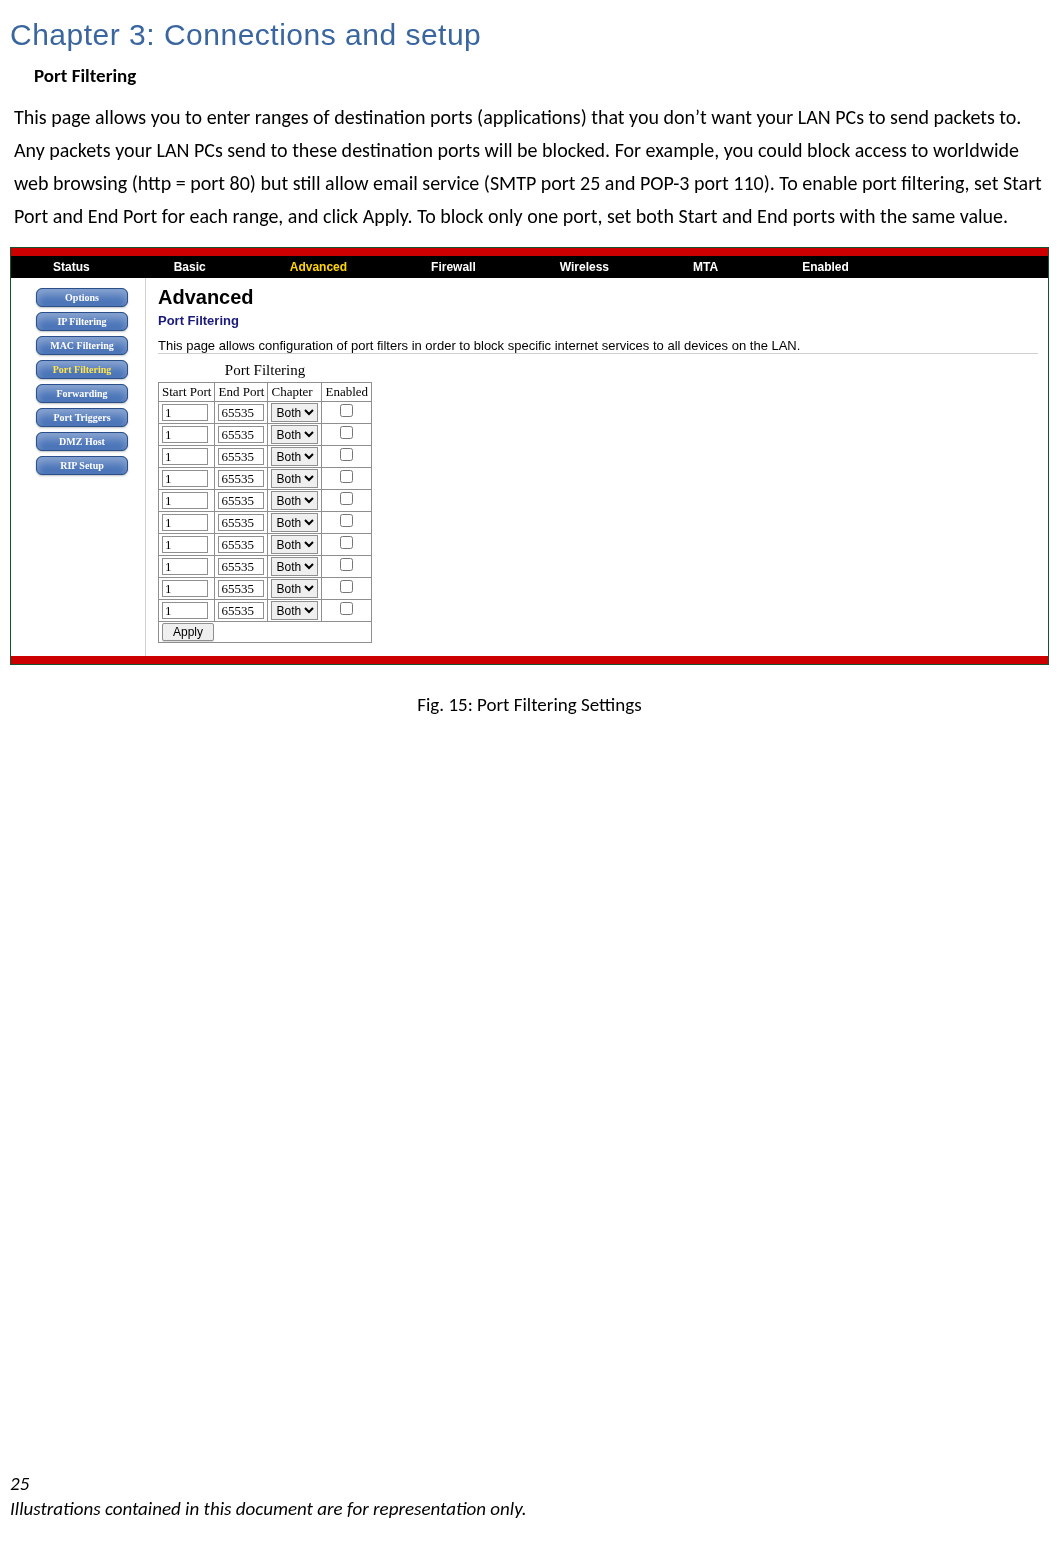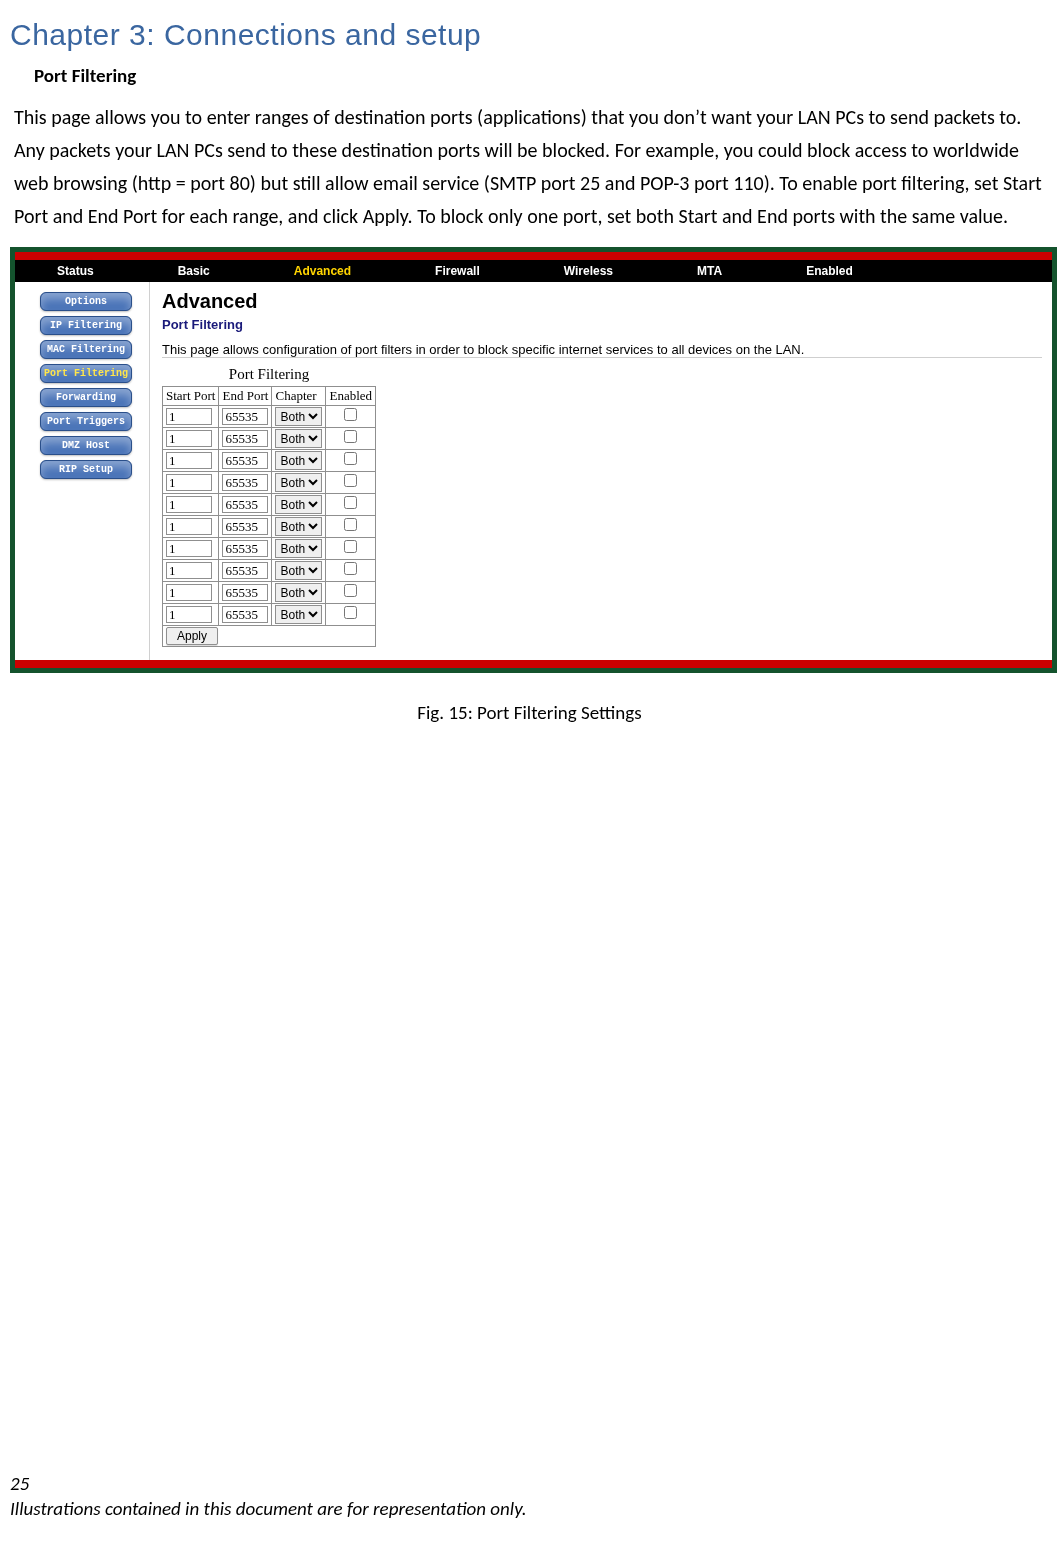--- a/index.html
+++ b/index.html
@@ -1,28 +1,28 @@
 <!DOCTYPE html>
 <html><head>
 <meta charset="utf-8">
 <style>
   html, body { margin:0; padding:0; background:#fff; color:#000; }
   body { width:1057px; min-height:1544px; position:relative; font-family:Calibri, Arial, sans-serif; }
   .page { padding:10px 8px 0 10px; }
   .chapter-title { font-family:Verdana, Geneva, sans-serif; font-size:30px; color:#3a66a0; letter-spacing:0.5px; margin:8px 0 12px 0; font-weight:400; }
   .section-title { font-size:19px; font-weight:700; margin:6px 0 14px 24px; color:#000; }
   .body-text { font-size:20px; line-height:1.65; color:#000; margin:0 4px; }
-  .figure-wrap { margin:14px 0 0 0; border:5px solid #14532d; width:1037px; background:#701a75; }
+  .figure-wrap { margin:14px 0 0 0; border:1px solid #14532d; width:1037px; background:#701a75; }
   .red-bar { height:8px; background:#c00; width:100%; }
   .tabs-bar { background:#000; color:#fff; display:flex; font-family:Arial, sans-serif; font-size:12px; font-weight:700; height:22px; align-items:center; }
   .tab { padding:0 42px; white-space:nowrap; }
   .tab.active { color:#ffd400; }
   .fig-body { display:flex; height:378px; position:relative; background:#fff; }
   .sidebar { width:156px; padding:10px 0 0 8px; background:#fff; border-right:1px solid #d0d0d0; }
-  .side-btn { display:block; width:90px; height:17px; background:#4a74b8; color:#fff; font-family:Liberation Mono, monospace; font-size:10px; font-weight:700; text-align:center; line-height:17px; border-radius:6px; box-shadow:inset 0 6px 8px rgba(255,255,255,0.35), 0 1px 2px rgba(0,0,0,0.25); margin:0 auto 5px auto; border:1px solid #2a4f8a; }
+  .side-btn { display:block; width:90px; height:17px; background:#4a74b8; color:#fff; font-family:Liberation Serif, serif; font-size:10px; font-weight:700; text-align:center; line-height:17px; border-radius:6px; box-shadow:inset 0 6px 8px rgba(255,255,255,0.35), 0 1px 2px rgba(0,0,0,0.25); margin:0 auto 5px auto; border:1px solid #2a4f8a; }
   .side-btn.active { color:#ffe64a; }
   .content { flex:1; padding:8px 10px 0 12px; }
   .adv-title { font-family:Arial, sans-serif; font-size:20px; font-weight:700; margin:0 0 4px 0; }
   .subtitle { font-family:Arial, sans-serif; font-size:13px; font-weight:700; color:#1a1a7a; margin:0 0 10px 0; }
   .desc { font-family:Arial, sans-serif; font-size:13px; color:#000; margin:0 0 0 0; }
   .hr-line { border:none; border-top:1px solid #cfcfcf; margin:0 0 6px 0; width:880px; }
   table.pf { border-collapse:collapse; font-family:"Times New Roman", serif; font-size:13px; color:#000; }
   table.pf caption { caption-side:top; font-family:"Times New Roman", serif; font-size:15px; padding:2px 0 3px 0; }
   table.pf td, table.pf th { border:1px solid #8f8f8f; padding:1px 3px; background:#fff; font-weight:400; text-align:left; }
   table.pf th { font-family:"Times New Roman", serif; }

